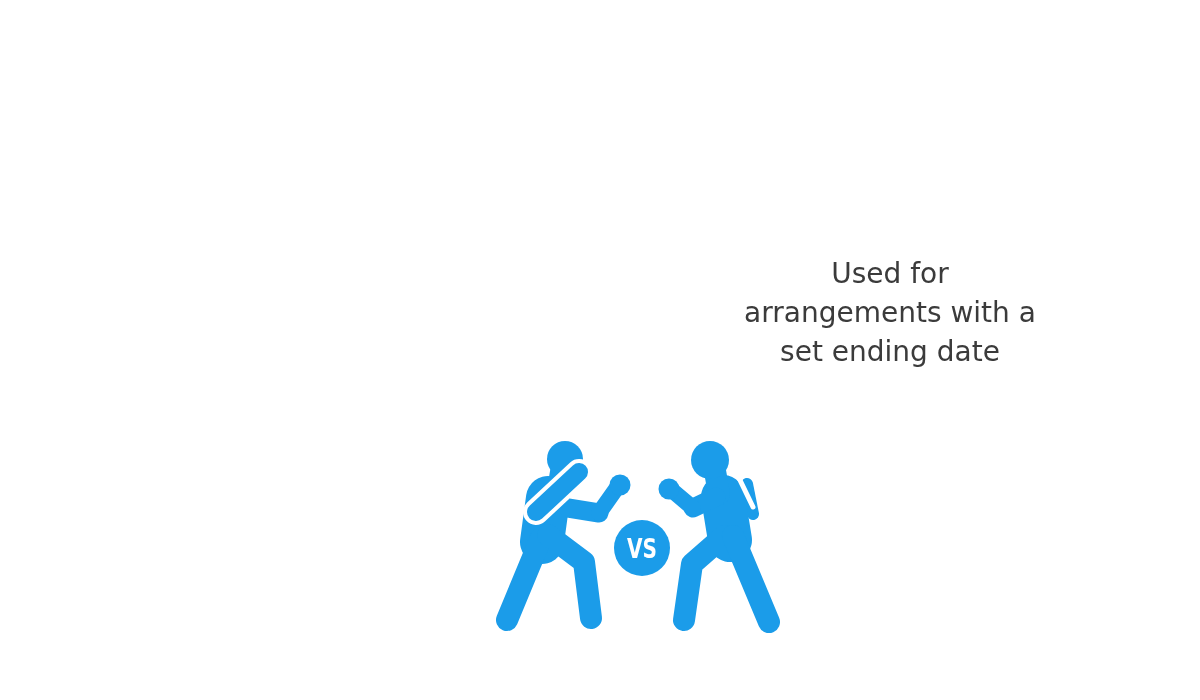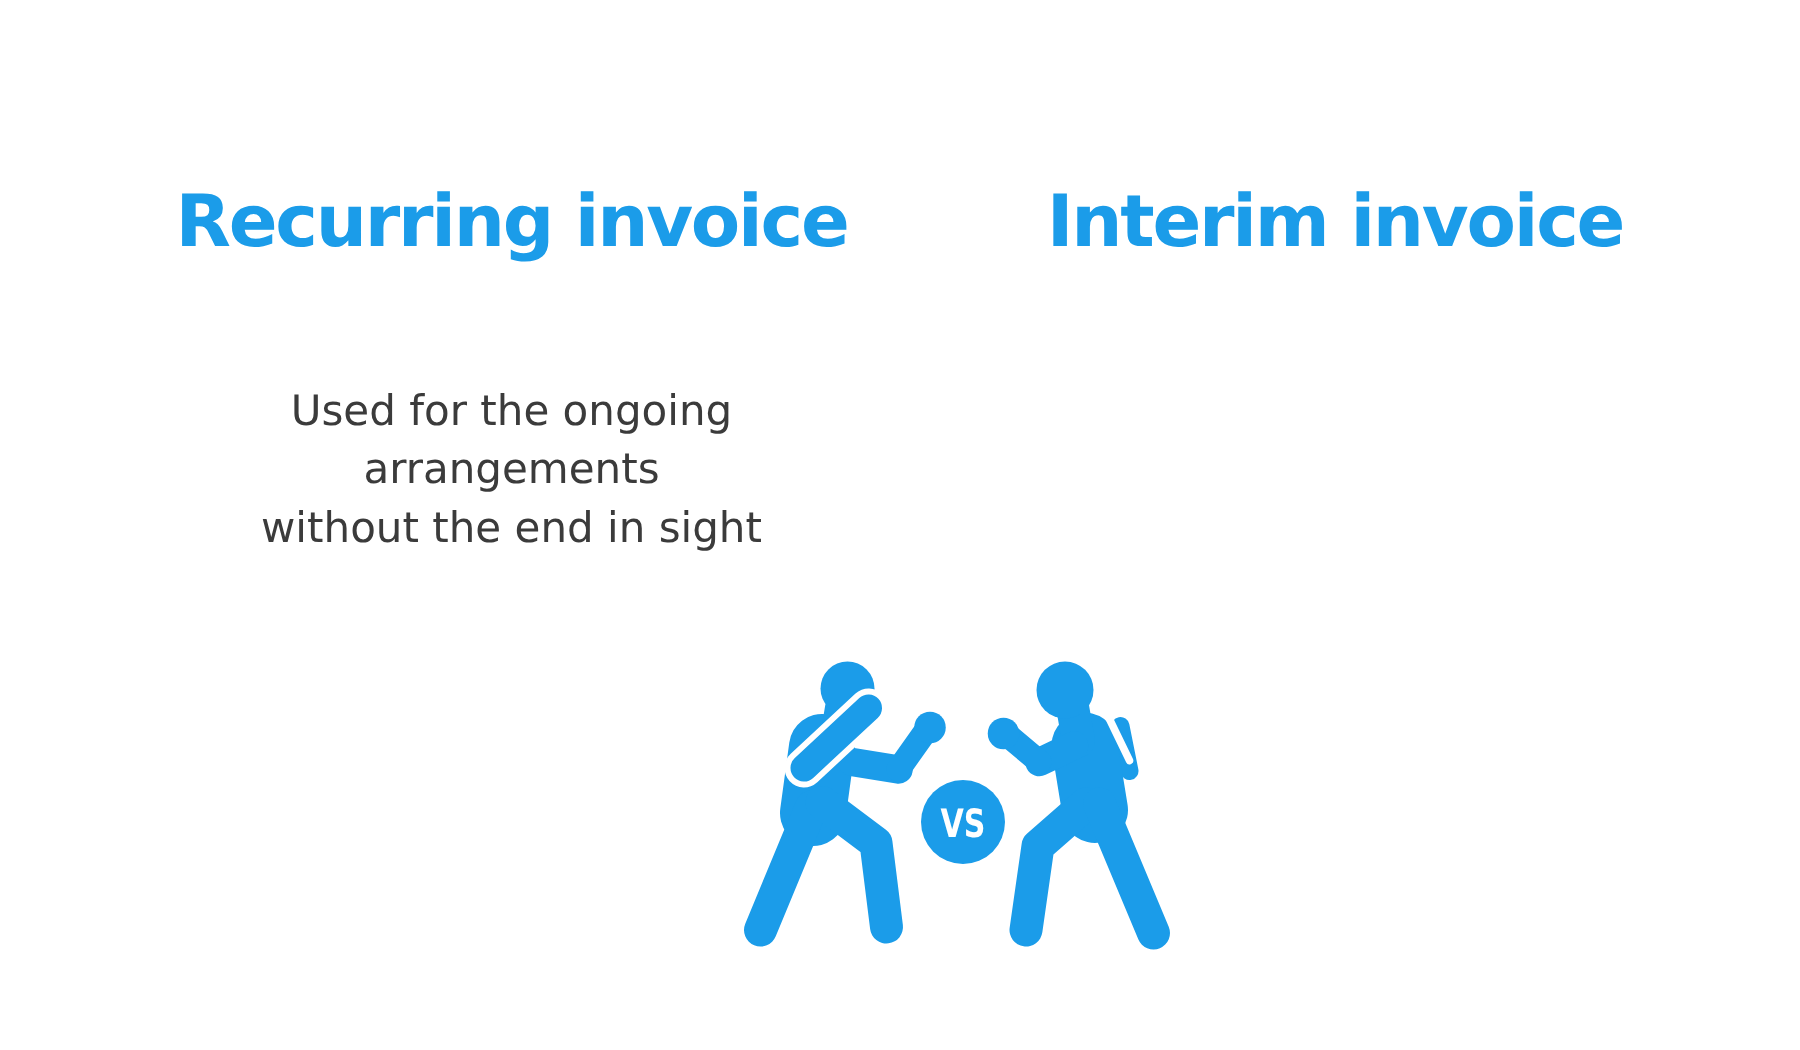--- a/index.html
+++ b/index.html
@@ -49,28 +49,26 @@
     height: 220px;
   }
   .figures svg { display: block; }
 </style>
 </head>
 <body>
 
 <div class="canvas">
 
   <section class="col col-left">
-    <h1 class="title">Recurring invoice</h1>
-    <p class="desc">Used for the ongoing
-arrangements
-without the end in sight</p>
   </section>
 
   <section class="col col-right">
-    <h1 class="title">Interim invoice</h1>
+    <p class="desc">Used for
+arrangements with a
+set ending date</p>
   </section>
 
   <div class="figures">
     <svg width="350" height="220" viewBox="450 430 350 220" xmlns="http://www.w3.org/2000/svg">
 
       <g stroke="#1b9ce9" fill="none" stroke-linecap="round" stroke-linejoin="round">
 
         <path d="M532,498 L526,542" stroke-width="44"></path>
 
         <path d="M545,472 L541,496" stroke-width="22"></path>

